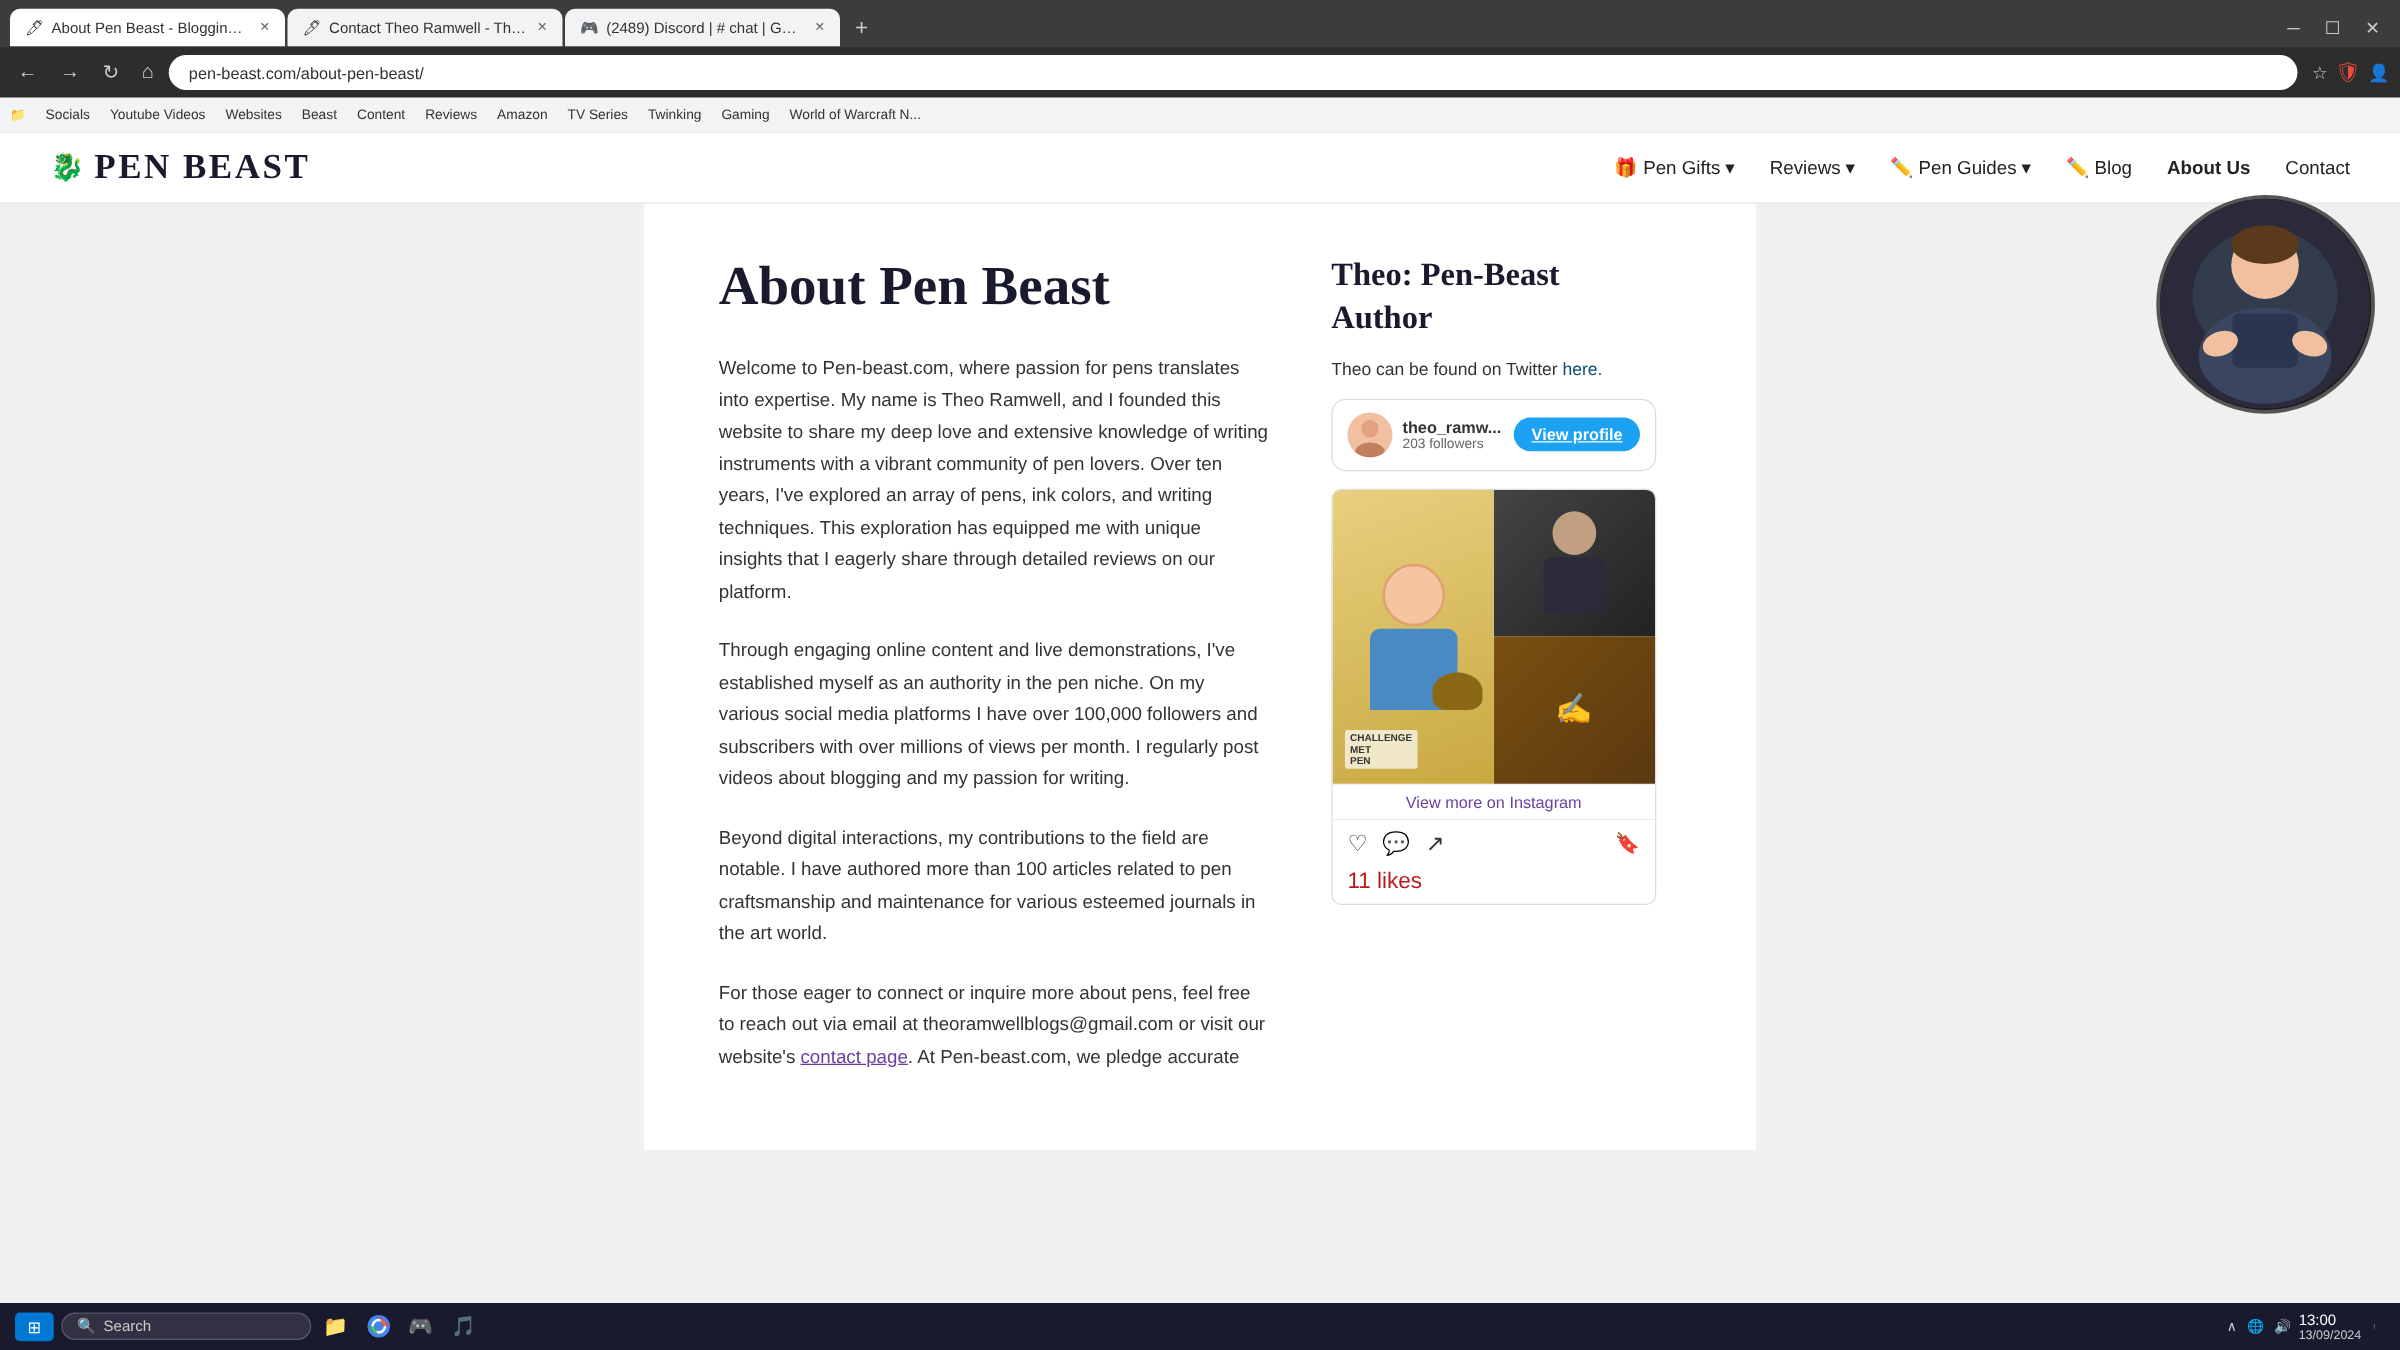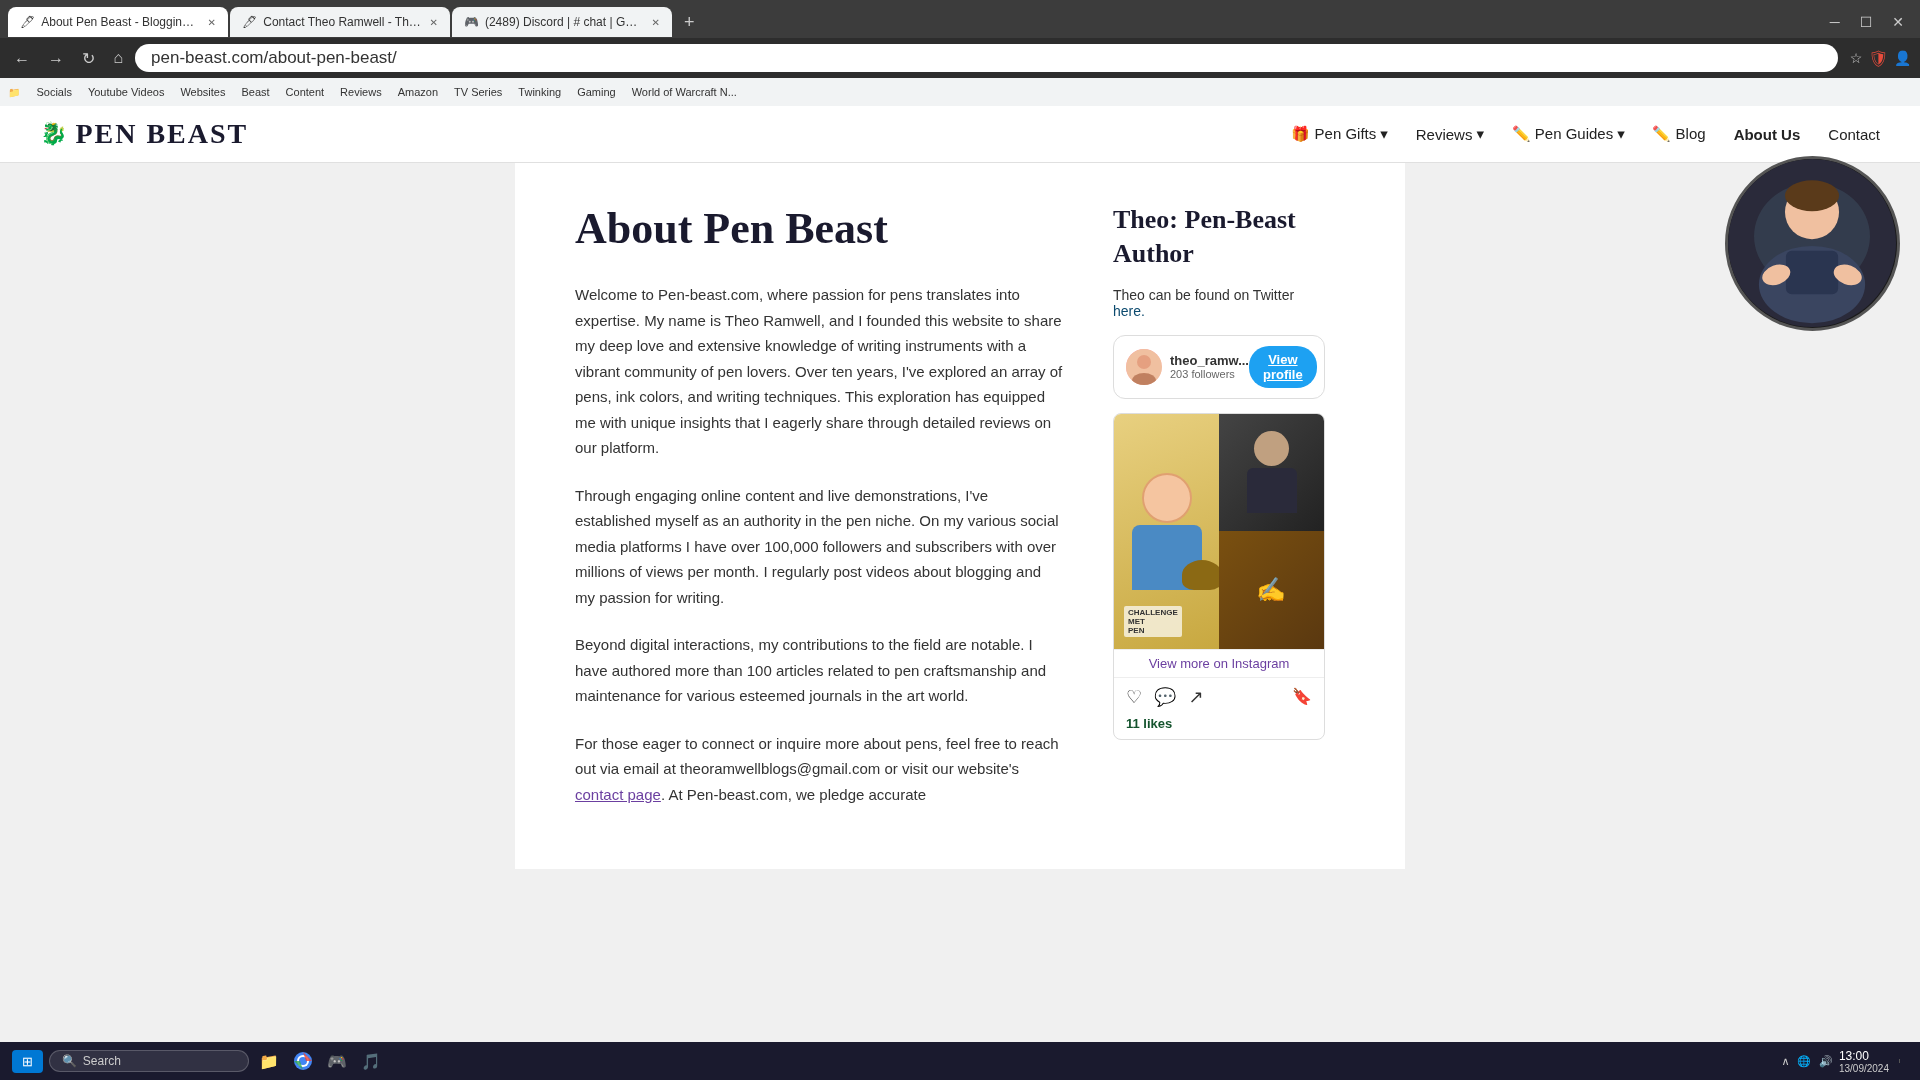--- a/index.html
+++ b/index.html
@@ -9,60 +9,60 @@
     .browser-chrome { background: #2d2d2d; width: 100%; }
     .tab-bar { display: flex; align-items: center; background: #3c3c3c; padding: 6px 0 0 0; height: 38px; }
     .tab { display: flex; align-items: center; background: #f1f3f4; border-radius: 8px 8px 0 0; padding: 0 12px; height: 30px; font-size: 12px; color: #333; max-width: 220px; white-space: nowrap; overflow: hidden; text-overflow: ellipsis; cursor: pointer; }
     .tab.active { background: #fff; }
     .tab .close-icon { margin-left: 8px; color: #666; font-size: 10px; }
     .tab-add { background: none; border: none; color: #ccc; font-size: 18px; margin-left: 4px; cursor: pointer; padding: 0 6px; }
     .tabs-row { display: flex; align-items: center; gap: 2px; padding-left: 8px; flex: 1; }
 
     .address-bar-row { display: flex; align-items: center; background: #2d2d2d; padding: 4px 8px; height: 40px; gap: 6px; }
     .nav-btn { background: none; border: none; color: #ccc; font-size: 16px; cursor: pointer; padding: 4px 6px; border-radius: 4px; }
-    .address-input { flex: 1; background: #fff; border: none; border-radius: 20px; padding: 4px 16px; font-size: 17px; height: 28px; color: #333; }
+    .address-input { flex: 1; background: #fff; border: none; border-radius: 20px; padding: 4px 16px; font-size: 13px; height: 28px; color: #333; }
     .toolbar-icons { display: flex; align-items: center; gap: 6px; margin-left: 6px; }
 
     .bookmarks-bar { background: #f1f3f4; padding: 3px 8px; height: 28px; display: flex; align-items: center; gap: 8px; font-size: 11px; color: #333; overflow: hidden; }
     .bookmark-item { white-space: nowrap; cursor: pointer; padding: 2px 4px; border-radius: 3px; display: flex; align-items: center; gap: 3px; }
     
     
     .site-header { background: #fff; border-bottom: 1px solid #e0e0e0; padding: 12px 40px; display: flex; align-items: center; justify-content: space-between; }
     .site-logo { display: flex; align-items: center; gap: 8px; text-decoration: none; }
     .logo-text { font-size: 28px; font-weight: 900; letter-spacing: 2px; color: #1a1a2e; font-family: Georgia, serif; }
     .site-nav { display: flex; align-items: center; gap: 28px; }
     .nav-item { font-size: 15px; color: #222; text-decoration: none; cursor: pointer; display: flex; align-items: center; gap: 4px; }
     .nav-item.active { font-weight: 600; }
     
     .left-column { flex: 1; }
     .page-title { font-size: 44px; font-weight: 700; color: #1a1a2e; margin-bottom: 28px; font-family: Georgia, serif; }
     .body-text { font-size: 15px; line-height: 1.7; color: #333; margin-bottom: 22px; }
     .body-text a { color: #6b3fa0; text-decoration: underline; }
 
-    .right-column { width: 212px; flex-shrink: 0; }
+    .right-column { width: 260px; flex-shrink: 0; }
     .author-heading { font-size: 26px; font-weight: 700; color: #1a1a2e; margin-bottom: 16px; font-family: Georgia, serif; line-height: 1.3; }
     .twitter-text { font-size: 14px; color: #333; margin-bottom: 16px; }
     .twitter-link { color: #0c4a6e; }
 
     .twitter-card { border: 1px solid #ddd; border-radius: 12px; padding: 10px 12px; display: flex; align-items: center; justify-content: space-between; margin-bottom: 14px; }
     .twitter-user { display: flex; align-items: center; gap: 8px; }
     .twitter-avatar { width: 36px; height: 36px; border-radius: 50%; background: linear-gradient(135deg, #ff9a9e, #fad0c4); display: flex; align-items: center; justify-content: center; font-size: 13px; color: #fff; font-weight: bold; overflow: hidden; }
     .twitter-info { }
     .twitter-handle { font-size: 13px; color: #333; font-weight: 600; }
     .twitter-followers { font-size: 11px; color: #666; }
     .view-profile-btn { background: #1da1f2; color: #fff; border: none; border-radius: 20px; padding: 6px 14px; font-size: 13px; font-weight: 600; cursor: pointer; text-decoration: underline; }
 
     
     .instagram-embed { border: 1px solid #ddd; border-radius: 8px; overflow: hidden; margin-bottom: 12px; }
 
     .insta-actions { display: flex; align-items: center; padding: 8px 12px; gap: 12px; border-top: 1px solid #eee; }
     .insta-action-icon { font-size: 18px; cursor: pointer; color: #333; }
     .insta-spacer { flex: 1; }
     .insta-bookmark { font-size: 16px; cursor: pointer; color: #333; }
-    .insta-likes { font-size: 13px; font-weight: 700; color: #14532d; padding: 0 12px 8px; }
+    .insta-likes { font-size: 18px; font-weight: 400; color: #b91c1c; padding: 0 12px 8px; }
     .view-more-link { display: block; text-align: center; color: #6b3fa0; font-size: 13px; padding: 6px; border-top: 1px solid #eee; text-decoration: none; cursor: pointer; }
 
     
     .taskbar { background: #1a1a2e; height: 38px; display: flex; align-items: center; padding: 0 12px; gap: 6px; position: fixed; bottom: 0; width: 1920px; z-index: 200; }
     .taskbar-start { background: #0078d4; border: none; border-radius: 4px; padding: 4px 10px; color: #fff; cursor: pointer; font-size: 13px; }
     .taskbar-search { background: rgba(255,255,255,0.1); border: 1px solid rgba(255,255,255,0.2); border-radius: 20px; padding: 3px 12px; color: #ccc; font-size: 12px; width: 200px; display: flex; align-items: center; gap: 6px; cursor: pointer; }
     .taskbar-icon { width: 28px; height: 28px; border-radius: 4px; display: flex; align-items: center; justify-content: center; cursor: pointer; font-size: 16px; }
     .taskbar-right { margin-left: auto; display: flex; align-items: center; gap: 6px; color: #ccc; font-size: 11px; }
     .system-tray { display: flex; align-items: center; gap: 8px; }
 

